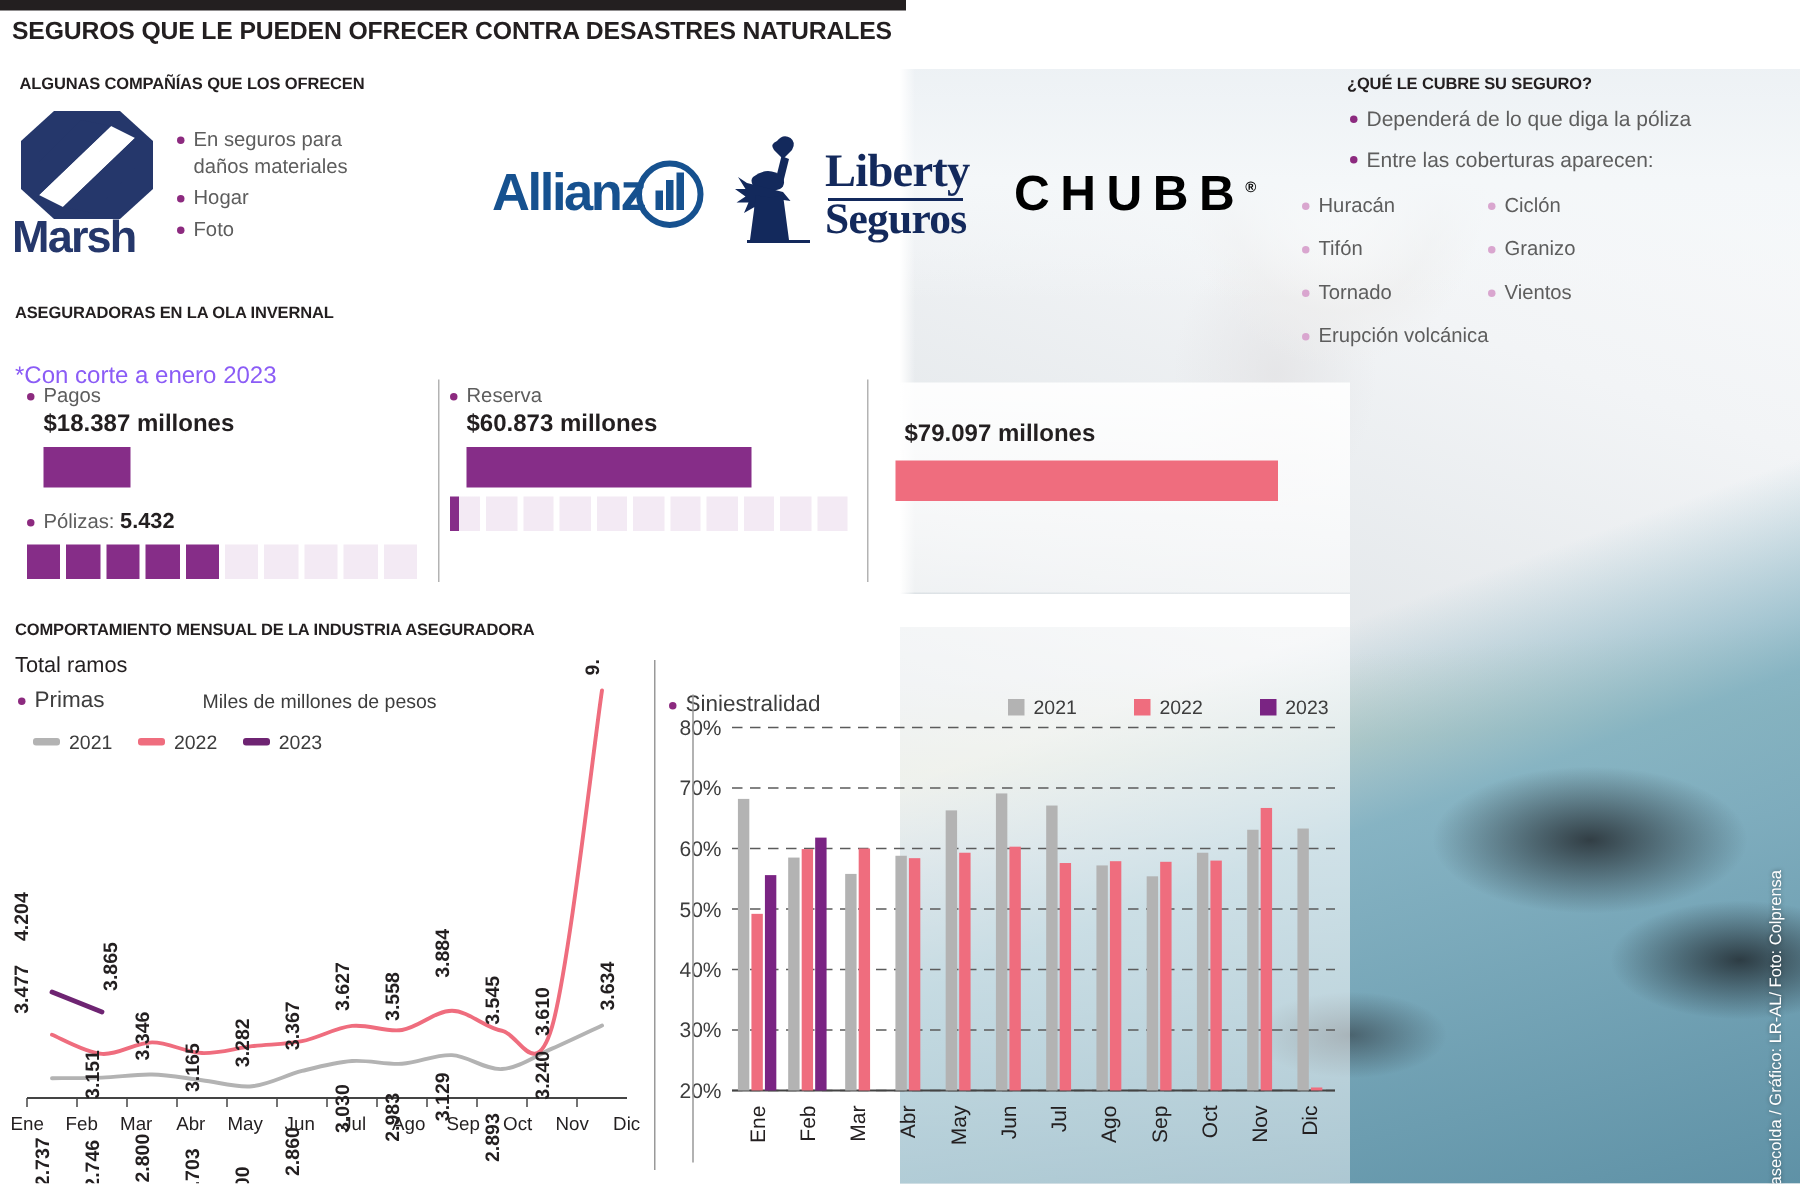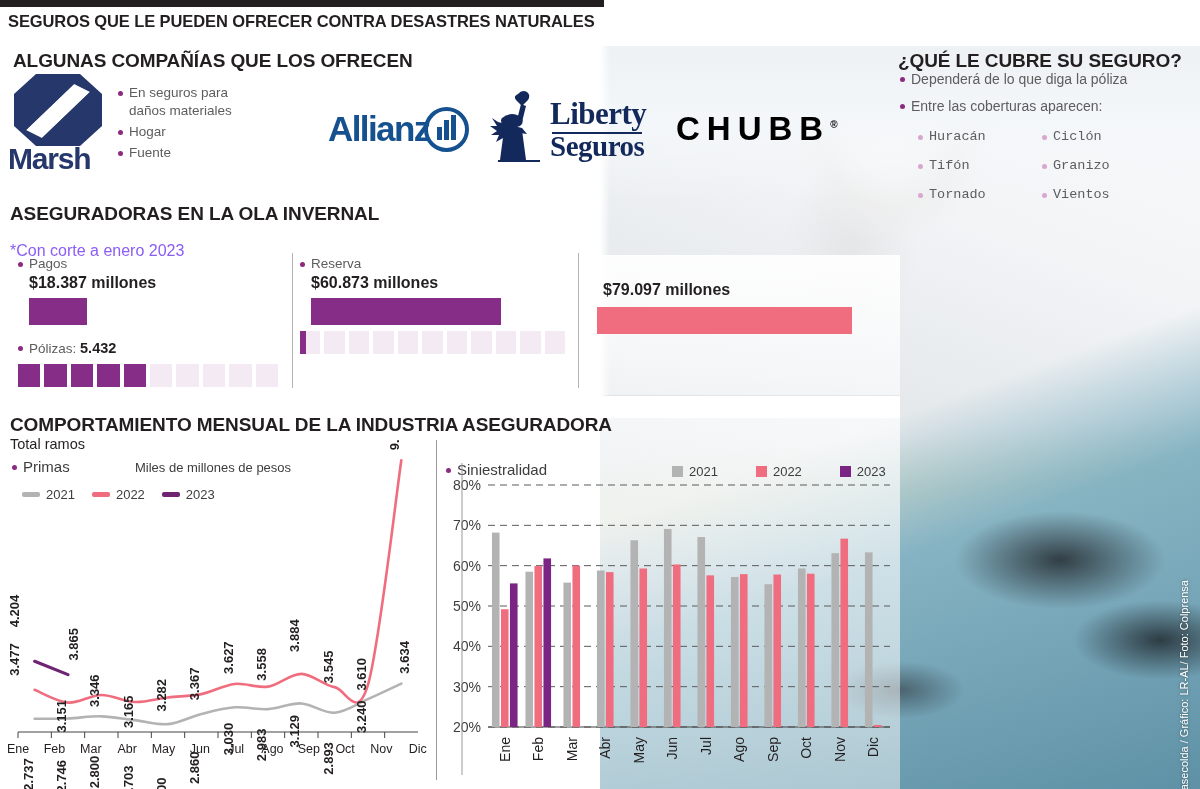--- a/index.html
+++ b/index.html
@@ -52,21 +52,21 @@
                 background:linear-gradient(180deg,rgba(255,255,255,.72),rgba(255,255,255,.45)); }
   .wash-band  { position:absolute; left:0; top:396px; width:900px; height:22px; background:#fff; }
 
   
   .topbar { position:absolute; left:0; top:0; width:604px; height:7px; background:#231f20; }
   .h1 {
     position:absolute; left:8px; top:12px;
     font-size:16.5px; font-weight:bold; letter-spacing:-0.1px; color:#231f20;
   }
   .h2 {
-    font-size:19px; font-weight:bold; color:#231f20; letter-spacing:-0.1px;
+    font-size:11px; font-weight:bold; color:#231f20; letter-spacing:-0.1px;
   }
   #sec-companies-title { position:absolute; left:13px; top:50px; }
   #sec-cover-title     { position:absolute; left:898px; top:50px; }
   #sec-olainvernal-title { position:absolute; left:10px; top:203px; }
   #sec-monthly-title   { position:absolute; left:10px; top:414px;text-align:center; }
 
   
   .bul { position:relative; padding-left:11px; color:#5d5d5d; font-size:13.5px; line-height:18px; }
   .bul:before {
     content:""; position:absolute; left:0; top:7px; width:5px; height:5px;
@@ -116,21 +116,21 @@
   #chubb {
     position:absolute; left:676px; top:110px;
     font-size:33px; font-weight:bold; letter-spacing:7px; color:#000;
     font-family:"Liberation Sans",sans-serif;
   }
   #chubb sup { font-size:10px; letter-spacing:0; vertical-align:super; }
 
   
   #cover-list { position:absolute; left:900px; top:70px; width:290px; }
   #cover-list .bul { margin-bottom:9px; font-size:14px; }
-  #cover-grid { position:absolute; left:918px; top:128px; width:270px;font-family:Liberation Mono, monospace; }
+  #cover-grid { position:absolute; left:868px; top:128px; width:270px; }
   #cover-grid .row { display:flex; margin-bottom:11px; }
   #cover-grid .bul { width:124px; font-size:13.5px; }
 
   
   #olainvernal-note { position:absolute; left:10px; top:224px; font-size:16px; color:#8b5cf6;margin-top:18px; }
   .money { font-size:16px; font-weight:bold; color:#231f20; margin:1px 0 0 11px; }
   .bar-purple { background:#862d88; height:27px; }
   .bar-pink   { background:#ef6d7e; height:27px; }
 
   #blk-pagos   { position:absolute; left:18px;  top:255px; width:260px; }
@@ -199,21 +199,21 @@
     <path d="M24 2 L68 2 L90 22 L90 54 L68 74 L24 74 L2 54 L2 22 Z" fill="#25376b"></path>
     <path d="M14 58 L62 12 L78 20 L30 66 Z" fill="#ffffff"></path>
     <path d="M30 66 L78 20 L78 40 L50 70 Z" fill="#25376b"></path>
     <path d="M14 58 L14 36 L42 8 L62 12 Z" fill="#25376b"></path>
   </svg>
   <div class="word">Marsh</div>
 </div>
 <div id="marsh-bullets">
   <div class="bul">En seguros para daños materiales</div>
   <div class="bul">Hogar</div>
-  <div class="bul">Fuente</div>
+  <div class="bul">Foto</div>
 </div>
 
 <div id="allianz">
   <div class="word">Allianz</div>
   <div class="circ">
       <i></i>
       <i></i>
       <i></i>
     </div>
 </div>
@@ -244,20 +244,23 @@
     <div class="bul bul-lt">Huracán</div>
     <div class="bul bul-lt">Ciclón</div>
   </div>
   <div class="row">
     <div class="bul bul-lt">Tifón</div>
     <div class="bul bul-lt">Granizo</div>
   </div>
   <div class="row">
     <div class="bul bul-lt">Tornado</div>
     <div class="bul bul-lt">Vientos</div>
+  </div>
+  <div class="row">
+    <div class="bul bul-lt" style="width:220px">Erupción volcánica</div>
   </div>
 </div>
 
 <div class="h2" id="sec-olainvernal-title">ASEGURADORAS EN LA OLA INVERNAL</div>
 <div id="olainvernal-note">*Con corte a enero 2023</div>
 <div class="vrule" id="vrule-1"></div>
 <div class="vrule" id="vrule-2"></div>
 
 <div id="blk-pagos">
   <div class="bul">Pagos</div>

